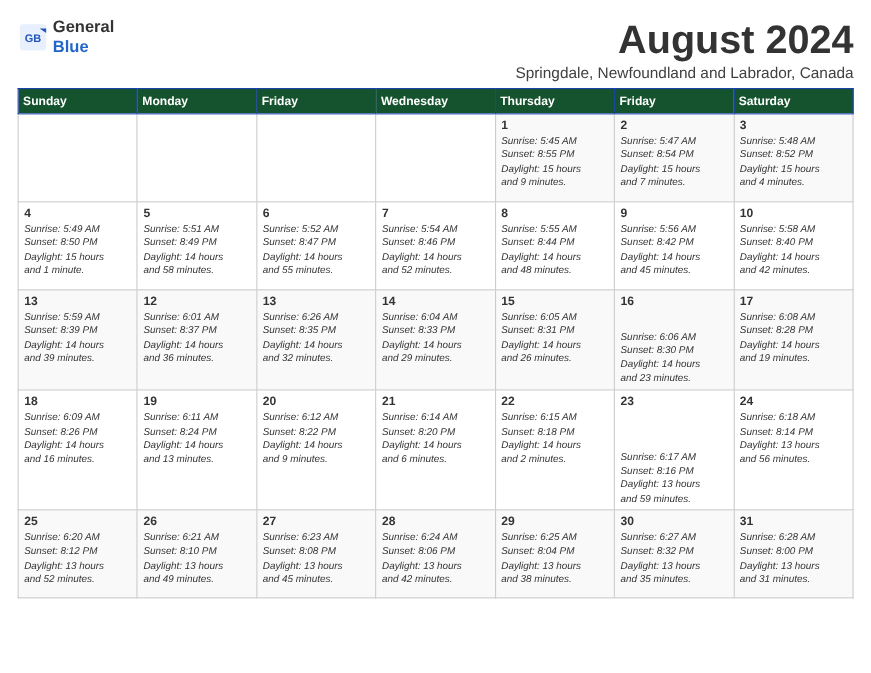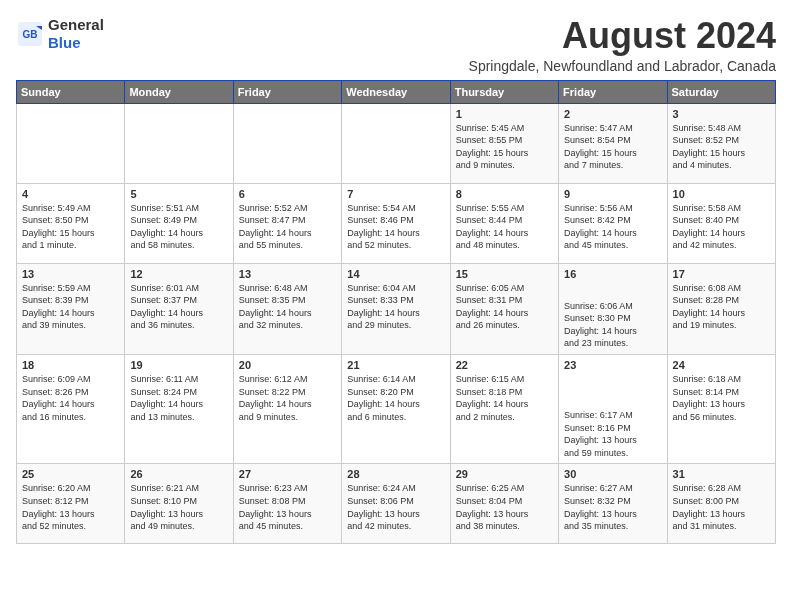--- a/index.html
+++ b/index.html
@@ -48,21 +48,21 @@
       font-size: 14px;
       color: #404040;
       margin-top: 2px;
     }
     table {
       width: 100%;
       border-collapse: collapse;
       table-layout: fixed;
     }
     thead th {
-      background-color: #737373;
+      background-color: #14532d;
       color: #fff;
       font-size: 11px;
       font-weight: bold;
       padding: 5px 4px;
       text-align: left;
       border: 1px solid #1a44aa;
     }
     tbody td {
       border: 1px solid #ccc;
       vertical-align: top;
@@ -78,20 +78,21 @@
     .day-number {
       font-size: 11px;
       font-weight: bold;
       color: #333;
       margin-bottom: 2px;
     }
     .day-info {
       font-size: 9px;
       line-height: 1.4;
       color: #333;
+      font-style: italic;
     }
     .empty-cell {
       background: #fff !important;
     }
   </style>
 </head>
 <body>
 
 <div class="header-section">
   <div class="logo">
@@ -212,21 +213,21 @@
         </td>
         <td>
           <div class="day-number">12</div>
           <div class="day-info" style="white-space: pre-line;">Sunrise: 6:01 AM
 Sunset: 8:37 PM
 Daylight: 14 hours
 and 36 minutes.</div>
         </td>
         <td>
           <div class="day-number">13</div>
-          <div class="day-info" style="white-space: pre-line;">Sunrise: 6:48 AM
+          <div class="day-info" style="white-space: pre-line;">Sunrise: 6:26 AM
 Sunset: 8:35 PM
 Daylight: 14 hours
 and 32 minutes.</div>
         </td>
         <td>
           <div class="day-number">14</div>
           <div class="day-info" style="white-space: pre-line;">Sunrise: 6:04 AM
 Sunset: 8:33 PM
 Daylight: 14 hours
 and 29 minutes.</div>

